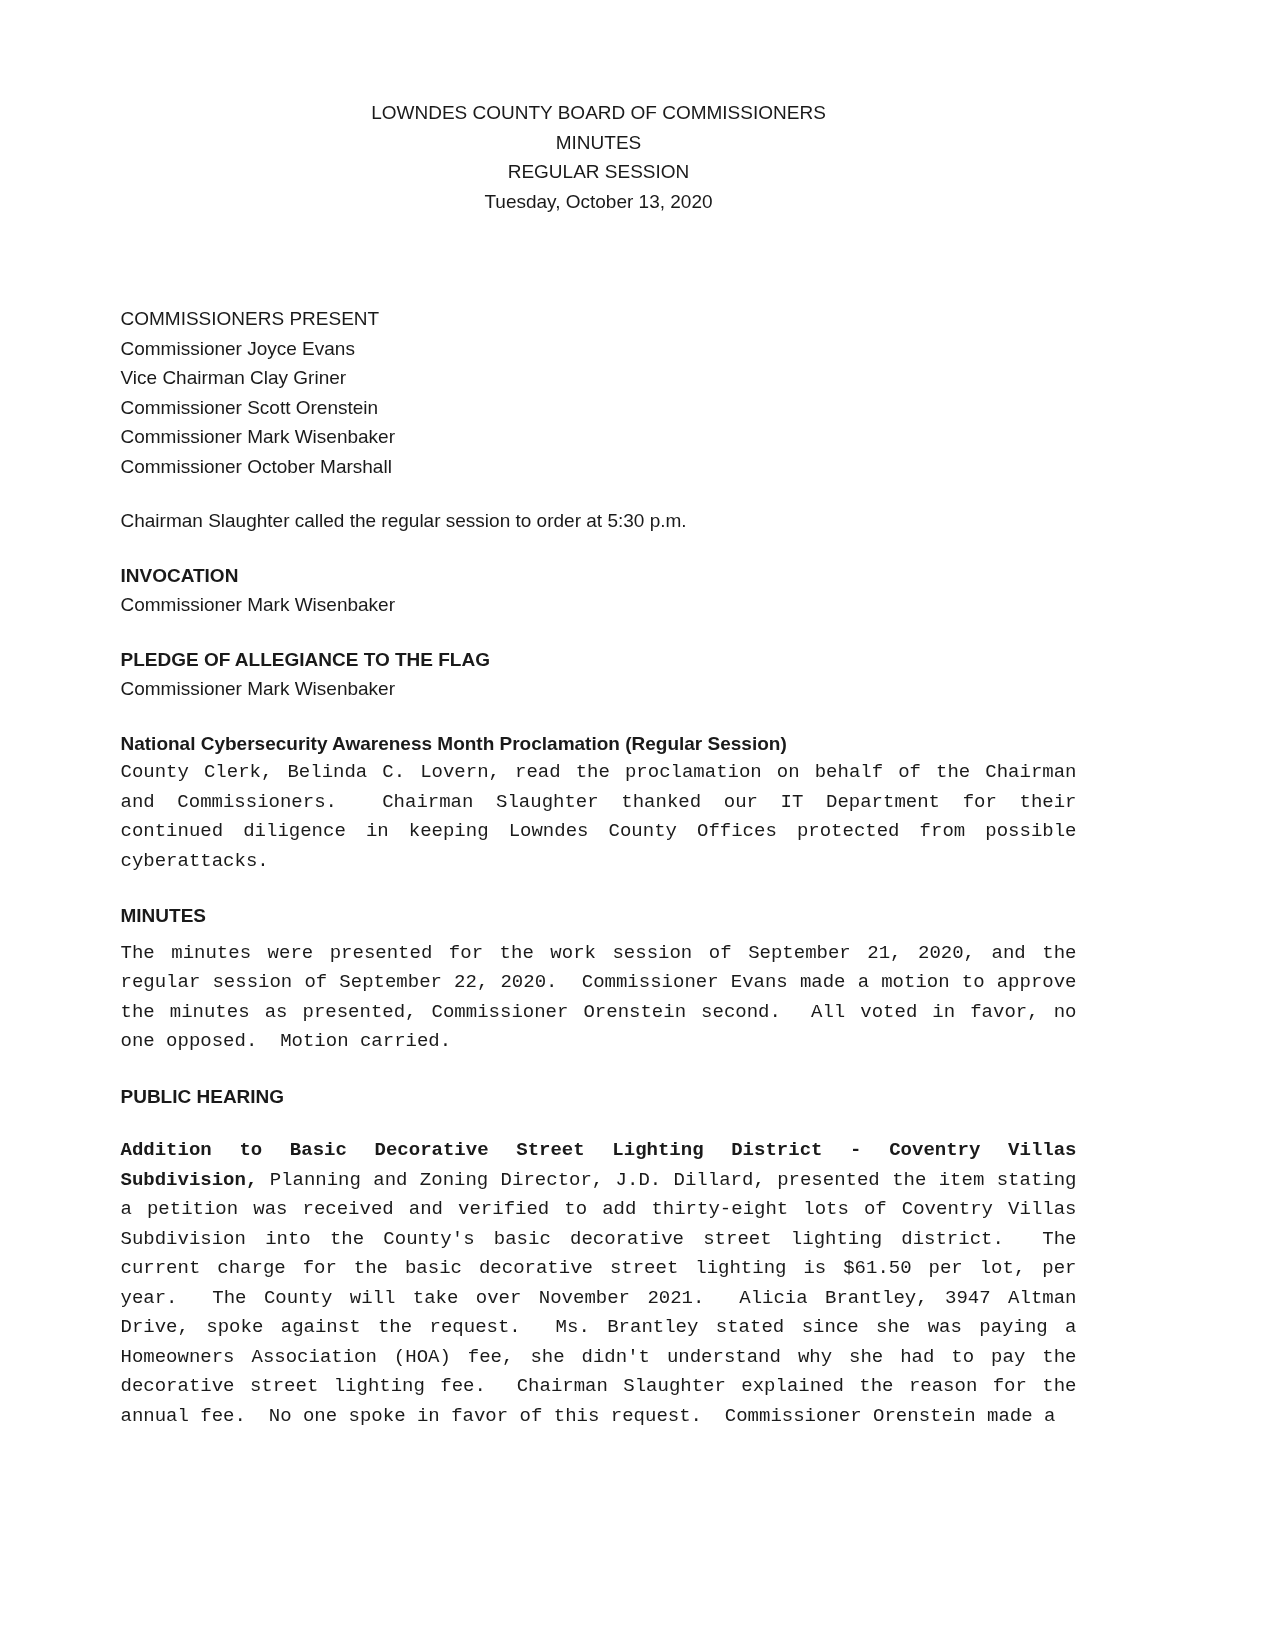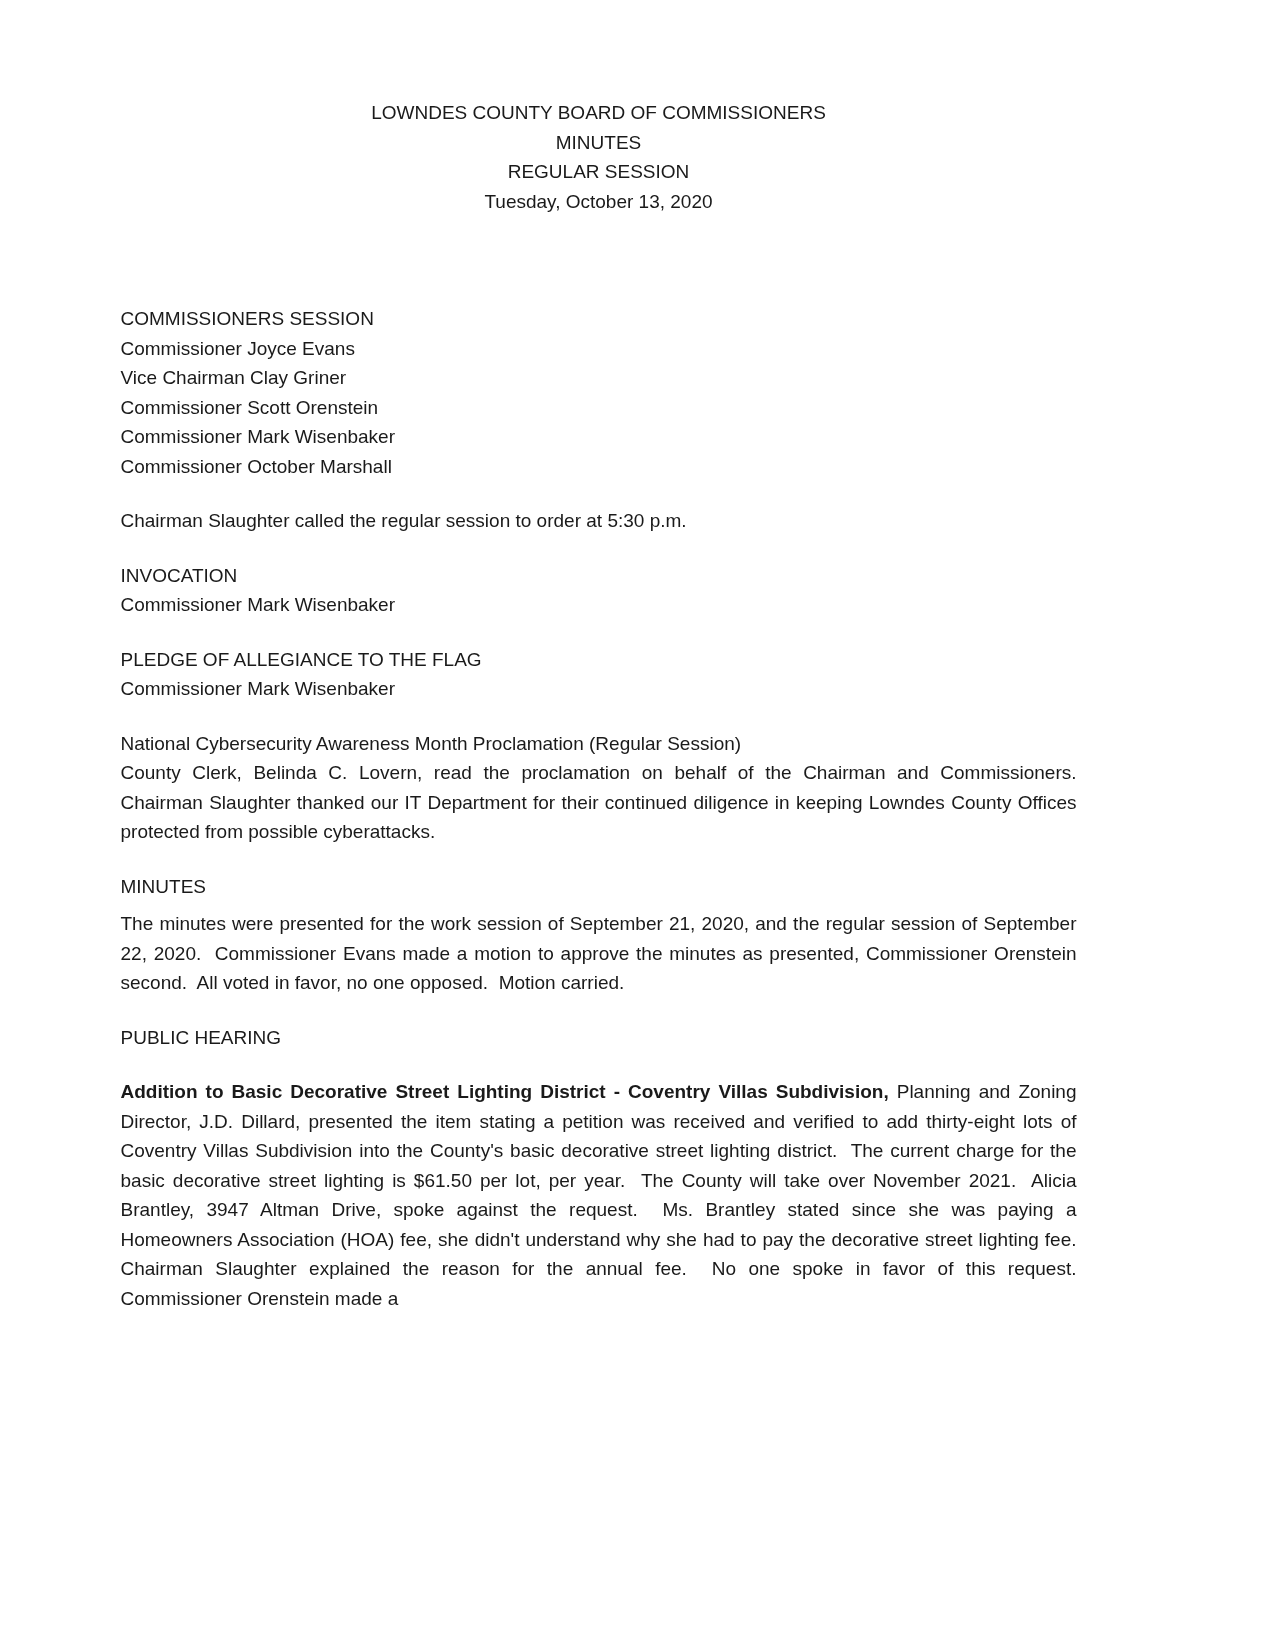--- a/index.html
+++ b/index.html
@@ -35,42 +35,43 @@
   }
   .gap-sm {
     margin-top: 8px;
   }
   p {
     margin: 0;
   }
   .just {
     text-align: justify;
     white-space: pre-wrap;
+    font-family: Liberation Mono, monospace;
   }
   .bold {
-    font-weight: normal;
+    font-weight: bold;
   }
   .members div {
     line-height: 29.5px;
   }
 </style>
 </head>
 <body>
 
 <div class="page">
 
   <div class="doc-header">
     <div>LOWNDES COUNTY BOARD OF COMMISSIONERS</div>
     <div>MINUTES</div>
     <div>REGULAR SESSION</div>
     <div>Tuesday, October 13, 2020</div>
   </div>
 
   <div class="block">
-    <div>COMMISSIONERS SESSION</div>
+    <div>COMMISSIONERS PRESENT</div>
     <div class="members">
       <div>Commissioner Joyce Evans</div>
       <div>Vice Chairman Clay Griner</div>
       <div>Commissioner Scott Orenstein</div>
       <div>Commissioner Mark Wisenbaker</div>
       <div>Commissioner October Marshall</div>
     </div>
   </div>
 
   <p class="gap">Chairman Slaughter called the regular session to order at 5:30 p.m.</p>

